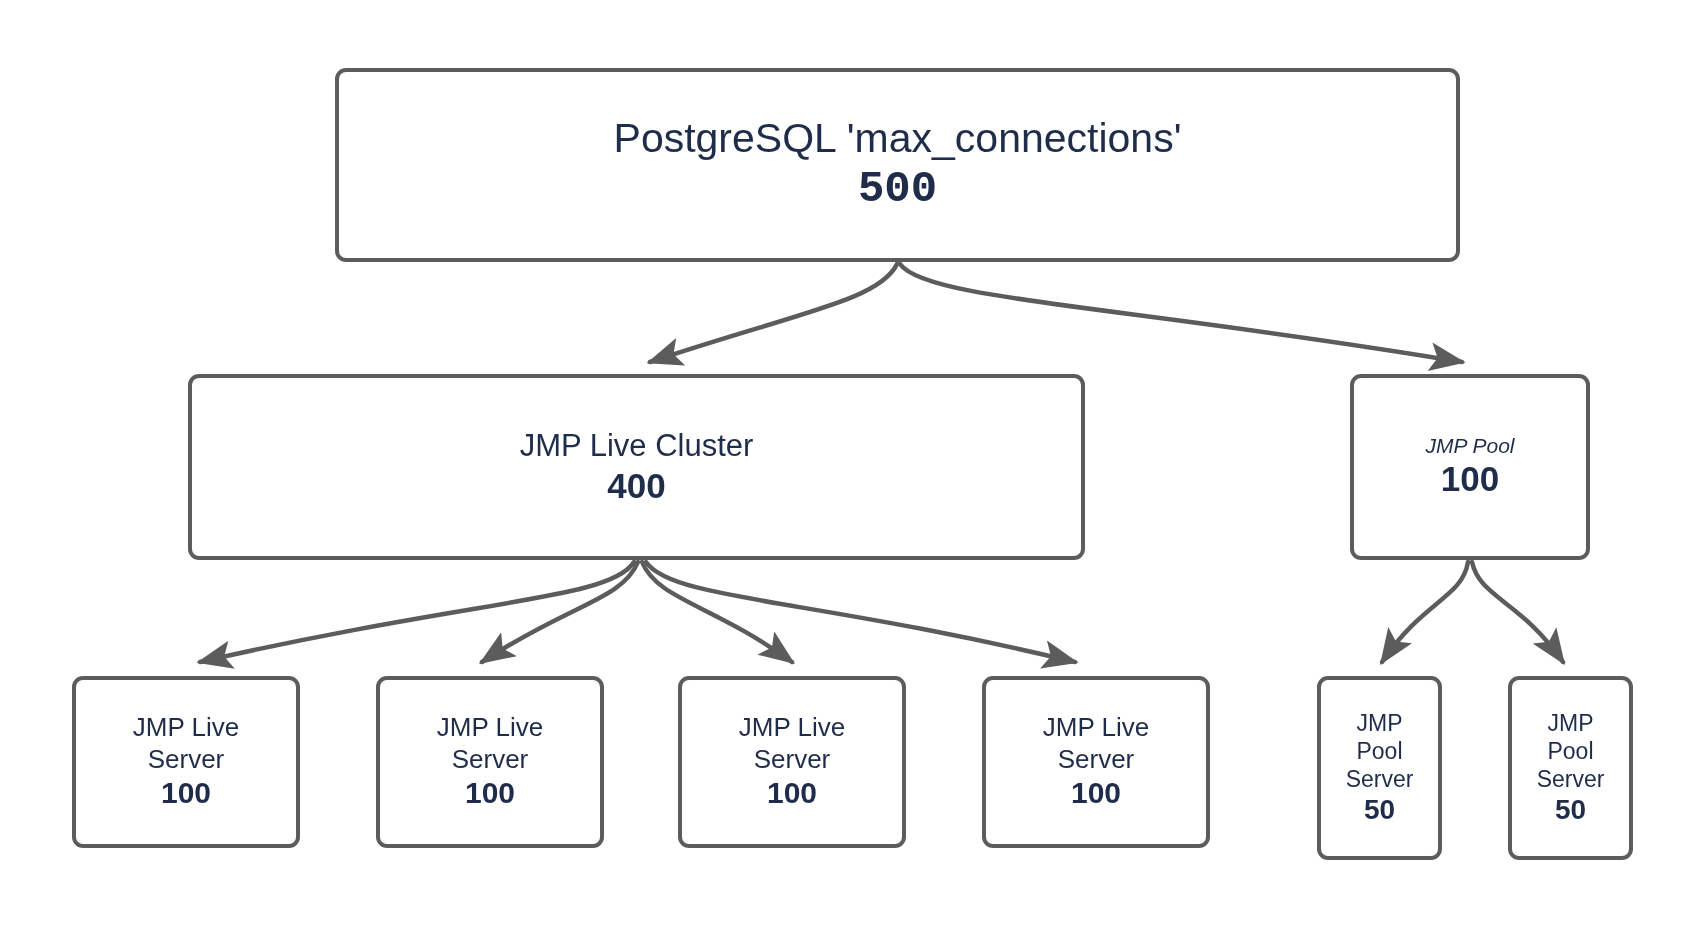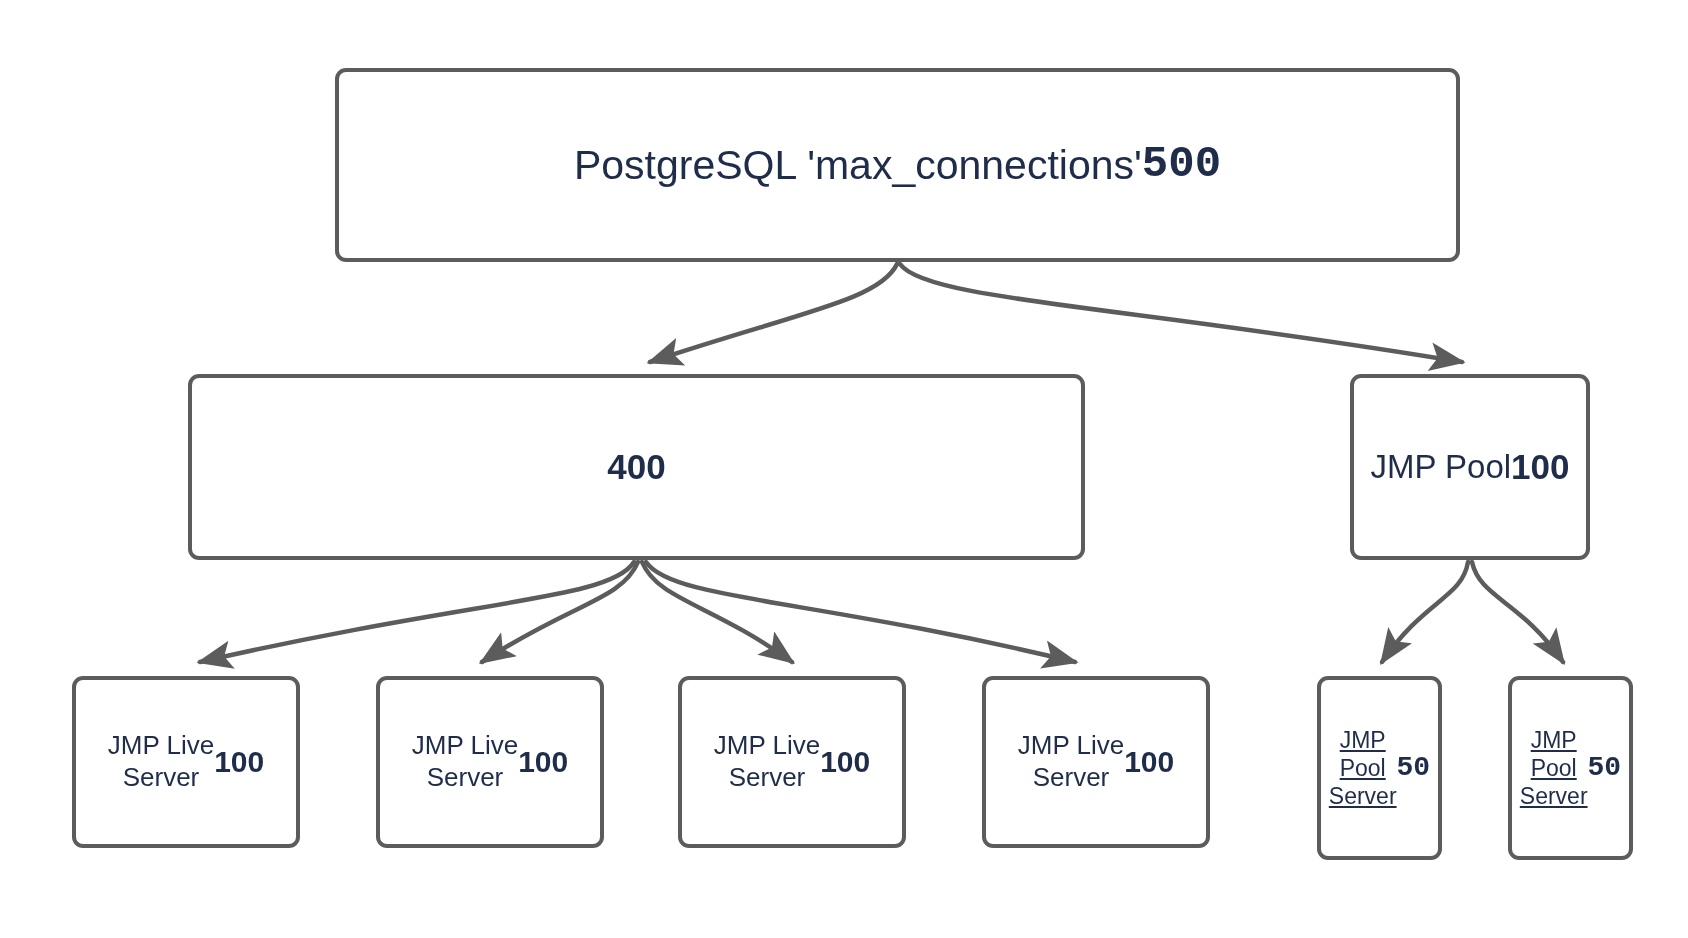--- a/index.html
+++ b/index.html
@@ -25,20 +25,21 @@
     height: 938px;
     pointer-events: none;
   }
   .node {
     position: absolute;
     box-sizing: border-box;
     background: #ffffff;
     border: 4px solid #5c5c5c;
     border-radius: 11px;
     display: flex;
+    flex-direction: column;
     align-items: center;
     justify-content: center;
     color: #1f2d4a;
     text-align: center;
     line-height: 1.22;
   }
   .node .nlabel {
     font-weight: 400;
     white-space: pre-line;
   }
@@ -65,21 +66,21 @@
   }
   #node-live-cluster .nlabel { font-size: 31px; }
   #node-live-cluster .nvalue { font-size: 35px; }
 
   #node-pool {
     left: 1350px;
     top: 374px;
     width: 240px;
     height: 186px;
   }
-  #node-pool .nlabel { font-size: 33px; }
+  #node-pool .nlabel { font-size: 21px; font-style: italic; }
   #node-pool .nvalue { font-size: 35px; }
 
   
   .live-server {
     top: 676px;
     width: 228px;
     height: 172px;
   }
   .live-server .nlabel { font-size: 26px; }
   .live-server .nvalue { font-size: 30px; }
@@ -87,22 +88,22 @@
   #node-live-server-2 { left: 376px; }
   #node-live-server-3 { left: 678px; }
   #node-live-server-4 { left: 982px; }
 
   
   .pool-server {
     top: 676px;
     width: 125px;
     height: 184px;
   }
-  .pool-server .nlabel { font-size: 23px; text-decoration: underline; }
-  .pool-server .nvalue { font-size: 28px; font-family: Liberation Mono, monospace; }
+  .pool-server .nlabel { font-size: 23px; }
+  .pool-server .nvalue { font-size: 28px; }
   #node-pool-server-1 { left: 1317px; }
   #node-pool-server-2 { left: 1508px; }
 </style>
 </head>
 <body>
 
 <div id="canvas">
 
   <svg id="edge-layer" viewBox="0 0 1688 938" width="1688" height="938" xmlns="http://www.w3.org/2000/svg">
     <defs>
@@ -127,20 +128,21 @@
 
     <path d="M 1472,562 C 1480,598 1520,600 1563,662" fill="none" stroke="#5c5c5c" stroke-width="4.5" stroke-linecap="round" marker-end="url(#arrowhead)"></path>
   </svg>
 
   <div class="node" id="node-root">
     <div class="nlabel">PostgreSQL 'max_connections'</div>
     <div class="nvalue">500</div>
   </div>
 
   <div class="node" id="node-live-cluster">
+    <div class="nlabel">JMP Live Cluster</div>
     <div class="nvalue">400</div>
   </div>
 
   <div class="node" id="node-pool">
     <div class="nlabel">JMP Pool</div>
     <div class="nvalue">100</div>
   </div>
 
   <div class="node live-server" id="node-live-server-1">
     <div class="nlabel">JMP Live

